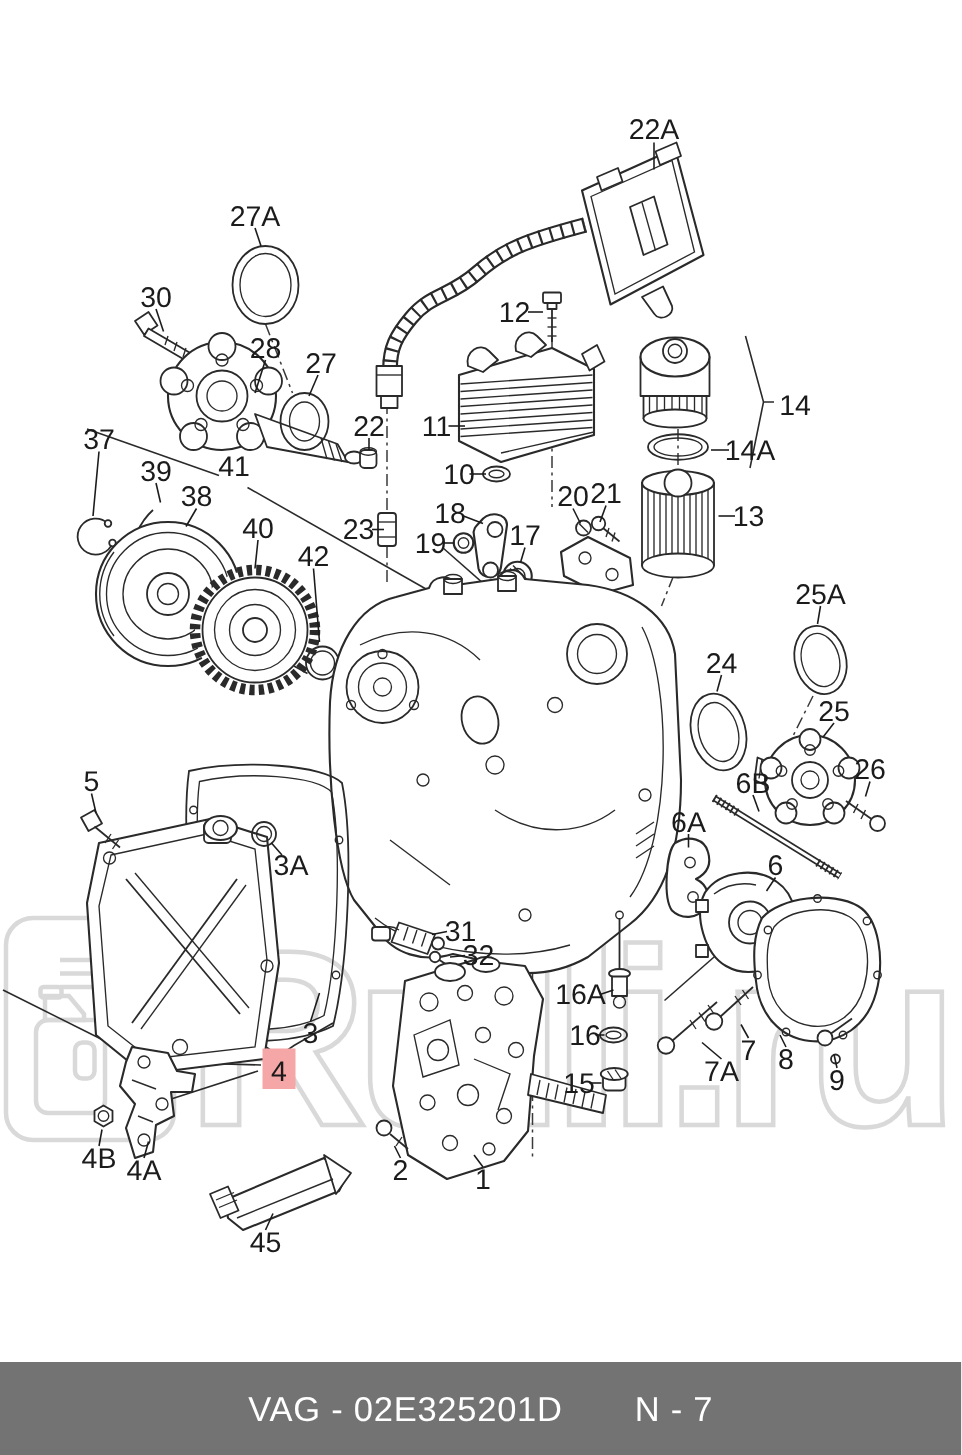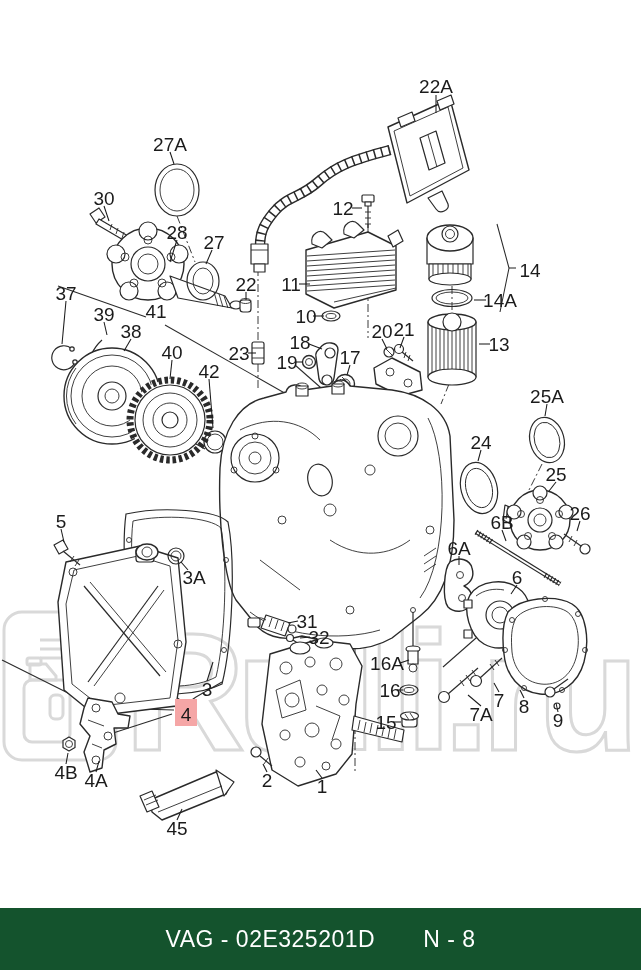--- a/index.html
+++ b/index.html
@@ -12,21 +12,21 @@
   .pf {fill:#ffffff;stroke:#2a2a2a;stroke-width:1.2;stroke-linejoin:round;}
   .l  {fill:none;stroke:#2a2a2a;stroke-width:1.2;}
   .t  {fill:none;stroke:#2a2a2a;stroke-width:0.9;}
   .dd {fill:none;stroke:#3a3a3a;stroke-width:1;stroke-dasharray:8 3 2 3;}
   .gl {fill:none;stroke:#2a2a2a;stroke-width:1.05;}
   .wm {fill:none;stroke:#d9d9d9;stroke-width:3;}
   .wmtext{fill:none;stroke:#d9d9d9;stroke-width:3px;font-family:"Liberation Sans",sans-serif;
           font-weight:bold;letter-spacing:-9px;}
   .cl {font-family:"Liberation Sans",sans-serif;font-size:19px;fill:#1b1b1b;}
   .ld {fill:none;stroke:#1b1b1b;stroke-width:1.05;}
-  .footer{position:absolute;left:0;top:908px;width:641px;height:62px;background:#14532d;
+  .footer{position:absolute;left:0;top:908px;width:641px;height:62px;background:#737373;
           display:flex;align-items:center;justify-content:center;gap:48px;
           color:#ffffff;font-size:23px;letter-spacing:0.5px;}
 </style>
 </head>
 <body>
 
 <div class="page">
   <div class="stage">
     <svg width="641" height="908" viewBox="0 0 641 908">
 
@@ -604,15 +604,15 @@
           <polyline points="177,820 182,809" class="ld"></polyline>
           <text x="177" y="834.5" class="cl" text-anchor="middle">45</text>
           <rect x="175" y="699" width="22" height="27" fill="#f5a6a6"></rect>
           <text x="186" y="720.5" class="cl" text-anchor="middle" fill="#8a4a42">4</text>
         </g>
     </svg>
   </div>
 
   <div class="footer">
     <span>VAG - 02E325201D</span>
-    <span>N - 8</span>
+    <span>N - 7</span>
   </div>
 </div>
 
 </body></html>

